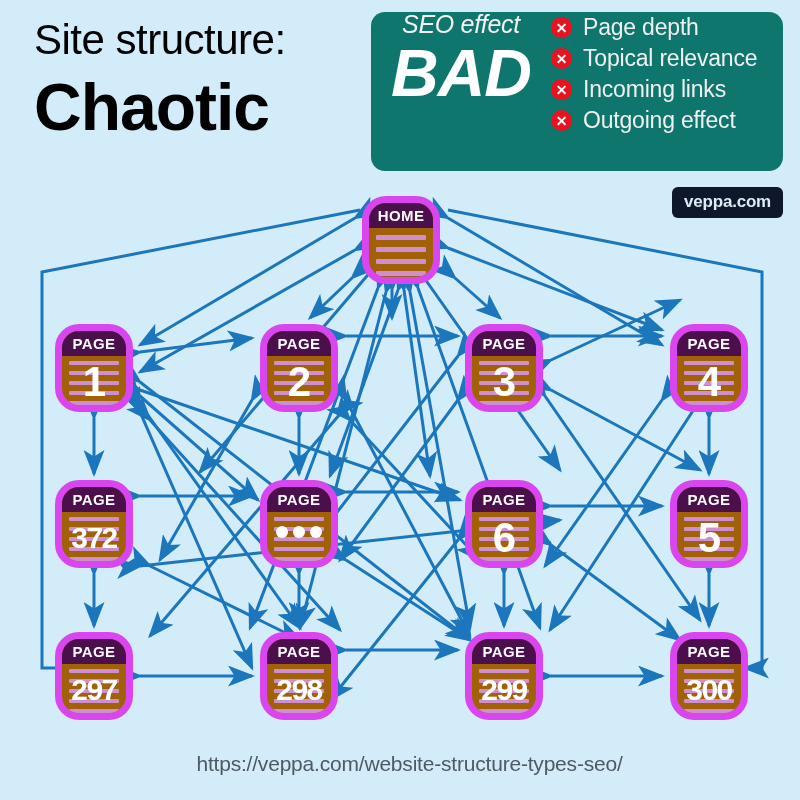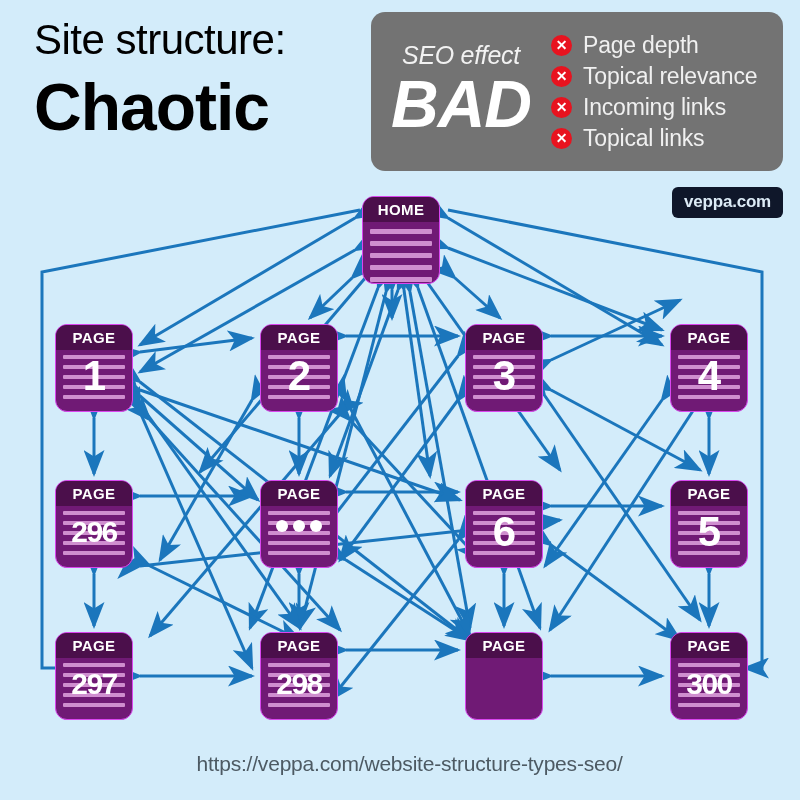--- a/index.html
+++ b/index.html
@@ -19,22 +19,22 @@
     font-weight:400;
   }
   .title-line2{
     font-size:66px;color:#000;font-weight:700;line-height:1.0;
     letter-spacing:-1px;margin-top:12px;
   }
 
   
   .seo-panel{
     position:absolute;left:371px;top:12px;width:412px;height:159px;
-    background:#737373;border-radius:14px;
-    display:flex;align-items:center;
+    background:#0f766e;border-radius:14px;
+    display:flex;
   }
   .seo-left{
     width:168px;text-align:center;color:#ffffff;
     padding-left:6px;
   }
   .seo-effect{
     font-size:25px;font-style:italic;font-weight:400;color:#f2f2f2;
     letter-spacing:-0.3px;line-height:1;
   }
   .seo-verdict{
@@ -62,23 +62,23 @@
     padding:5px 12px 6px 12px;border-radius:6px;
     letter-spacing:-0.2px;
   }
 
   
   #arrows{position:absolute;left:0;top:0;width:800px;height:800px;}
 
   
   .node{
     position:absolute;width:78px;height:88px;
-    background:#701a75;
-    border:1px solid #d946ef;
-    border-radius:12px;
+    background:#a16207;
+    border:7px solid #d946ef;
+    border-radius:24px;
     box-sizing:border-box;
     overflow:hidden;
     z-index:5;
   }
   .node .hdr{
     height:25px;background:#4b0f4b;
     color:#ffffff;font-size:15px;font-weight:700;
     display:flex;align-items:center;justify-content:center;
     letter-spacing:0.4px;
   }
@@ -129,21 +129,21 @@
       <div class="seo-item">
         <span class="badge-x">✕</span>
         <span>Topical relevance</span>
       </div>
       <div class="seo-item">
         <span class="badge-x">✕</span>
         <span>Incoming links</span>
       </div>
       <div class="seo-item">
         <span class="badge-x">✕</span>
-        <span>Topical links</span>
+        <span>Outgoing effect</span>
       </div>
     </div>
   </div>
 
   <div class="veppa-badge">veppa.com</div>
 
   <svg id="arrows" viewBox="0 0 800 800" xmlns="http://www.w3.org/2000/svg">
     <defs>
       <marker id="ah" markerWidth="9" markerHeight="7" refX="8" refY="3.5" orient="auto" markerUnits="strokeWidth">
         <path d="M0,0 L9,3.5 L0,7 L2.2,3.5 z" fill="#1b76bc"></path>
@@ -276,21 +276,21 @@
   </div>
 
   <div class="node" style="left:55px;top:480px;">
     <div class="hdr">PAGE</div>
     <div class="body">
       <div class="ln"></div>
       <div class="ln"></div>
       <div class="ln"></div>
       <div class="ln"></div>
       <div class="ln"></div>
-      <div class="num small">296</div>
+      <div class="num small">372</div>
     </div>
   </div>
 
   <div class="node" style="left:260px;top:480px;">
     <div class="hdr">PAGE</div>
     <div class="body">
       <div class="ln"></div>
       <div class="ln"></div>
       <div class="ln"></div>
       <div class="ln"></div>
@@ -346,20 +346,28 @@
       <div class="ln"></div>
       <div class="ln"></div>
       <div class="ln"></div>
       <div class="ln"></div>
       <div class="num small">298</div>
     </div>
   </div>
 
   <div class="node" style="left:465px;top:632px;">
     <div class="hdr">PAGE</div>
+    <div class="body">
+      <div class="ln"></div>
+      <div class="ln"></div>
+      <div class="ln"></div>
+      <div class="ln"></div>
+      <div class="ln"></div>
+      <div class="num small">299</div>
+    </div>
   </div>
 
   <div class="node" style="left:670px;top:632px;">
     <div class="hdr">PAGE</div>
     <div class="body">
       <div class="ln"></div>
       <div class="ln"></div>
       <div class="ln"></div>
       <div class="ln"></div>
       <div class="ln"></div>

